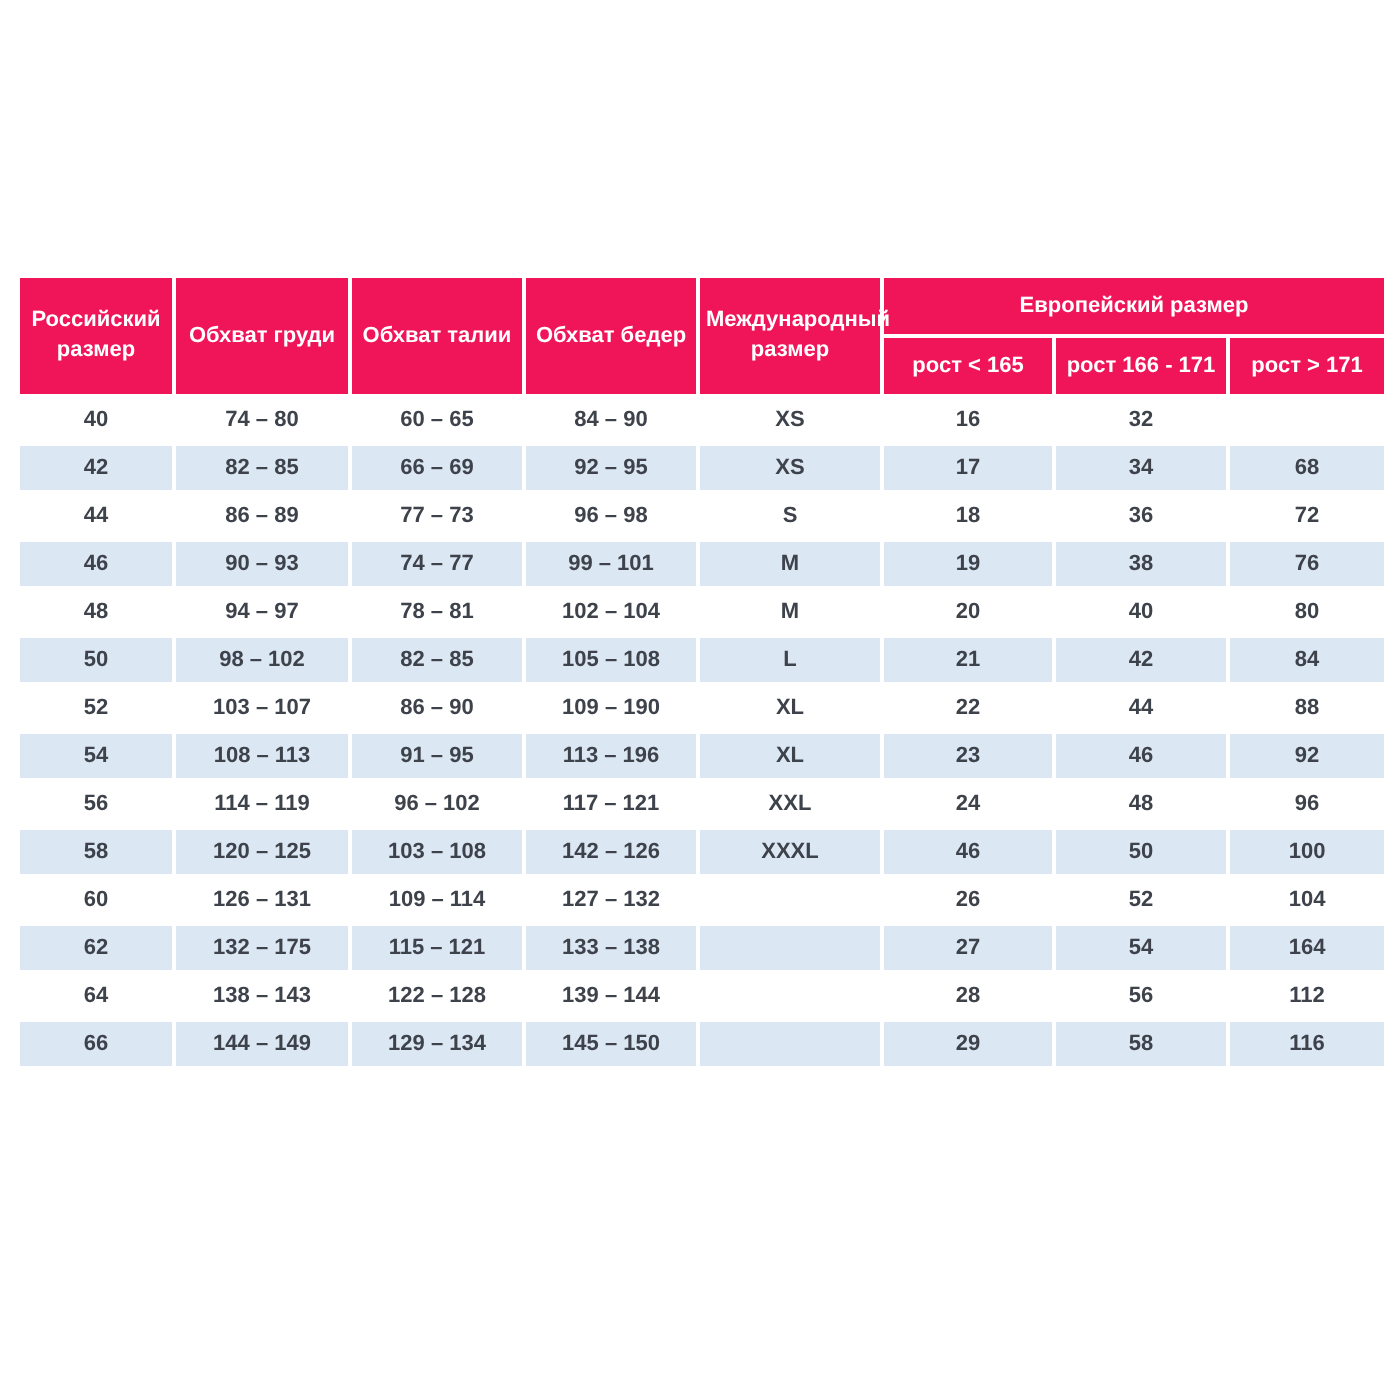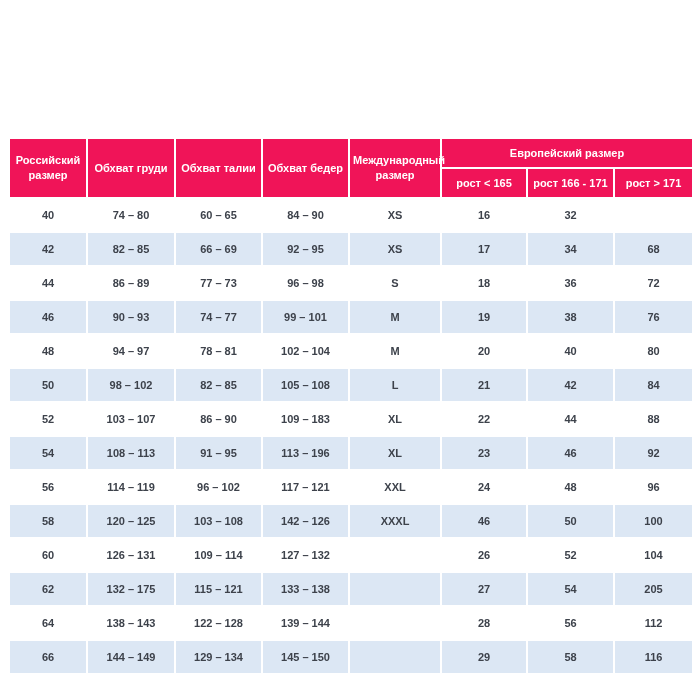--- a/index.html
+++ b/index.html
@@ -28,21 +28,21 @@
     color: var(--header-text, #ffffff);
     font-size: 11px;
     font-weight: 700;
     text-align: center;
     vertical-align: middle;
     border: 2px solid var(--separator, #ffffff);
     padding: 2px 3px;
     line-height: 1.35;
   }
   thead tr { height: 30px; }
-  tbody tr { height: 34px; }
+  tbody tr { height: 24px; }
   table.size-table td {
     background: var(--row-bg, #ffffff);
     color: var(--cell-text, #3d424b);
     font-size: 11px;
     font-weight: 600;
     text-align: center;
     vertical-align: middle;
     border: 2px solid var(--separator, #ffffff);
     padding: 0 3px;
     white-space: nowrap;
@@ -138,21 +138,21 @@
           <td>105 – 108</td>
           <td>L</td>
           <td>21</td>
           <td>42</td>
           <td>84</td>
         </tr>
         <tr>
           <td>52</td>
           <td>103 – 107</td>
           <td>86 – 90</td>
-          <td>109 – 183</td>
+          <td>109 – 190</td>
           <td>XL</td>
           <td>22</td>
           <td>44</td>
           <td>88</td>
         </tr>
         <tr class="alt">
           <td>54</td>
           <td>108 – 113</td>
           <td>91 – 95</td>
           <td>113 – 196</td>
@@ -192,21 +192,21 @@
           <td>104</td>
         </tr>
         <tr class="alt">
           <td>62</td>
           <td>132 – 175</td>
           <td>115 – 121</td>
           <td>133 – 138</td>
           <td></td>
           <td>27</td>
           <td>54</td>
-          <td>205</td>
+          <td>164</td>
         </tr>
         <tr>
           <td>64</td>
           <td>138 – 143</td>
           <td>122 – 128</td>
           <td>139 – 144</td>
           <td></td>
           <td>28</td>
           <td>56</td>
           <td>112</td>

